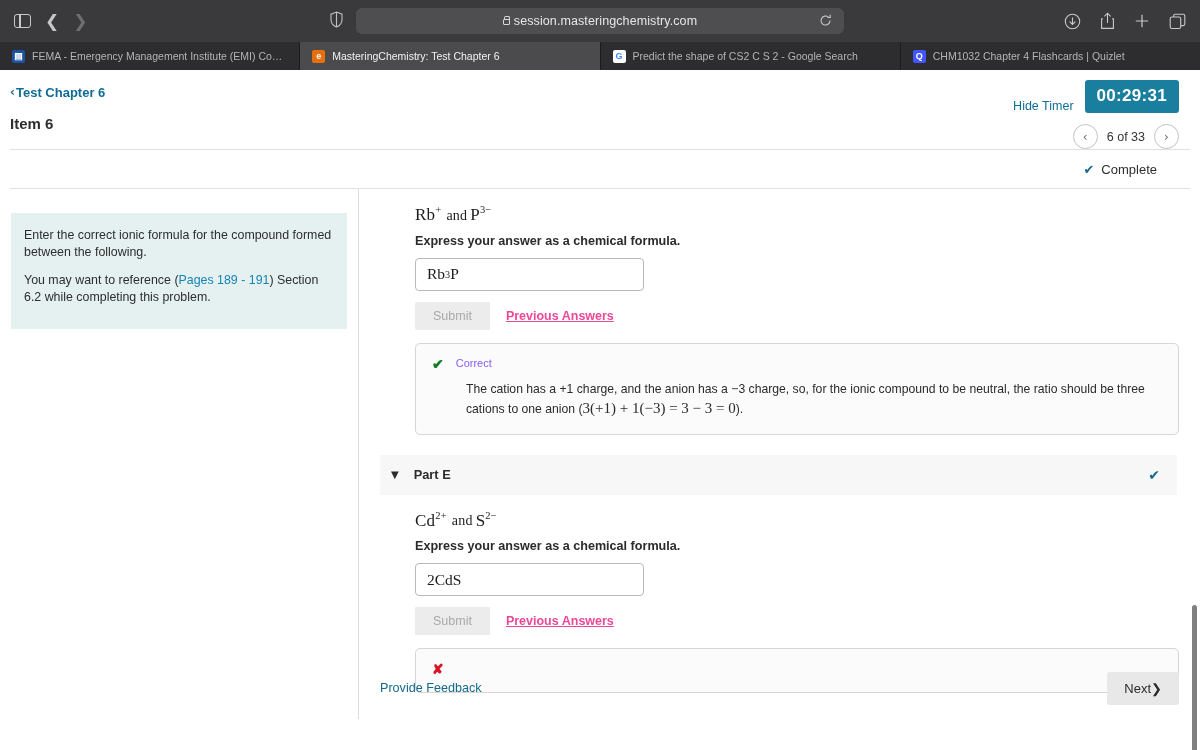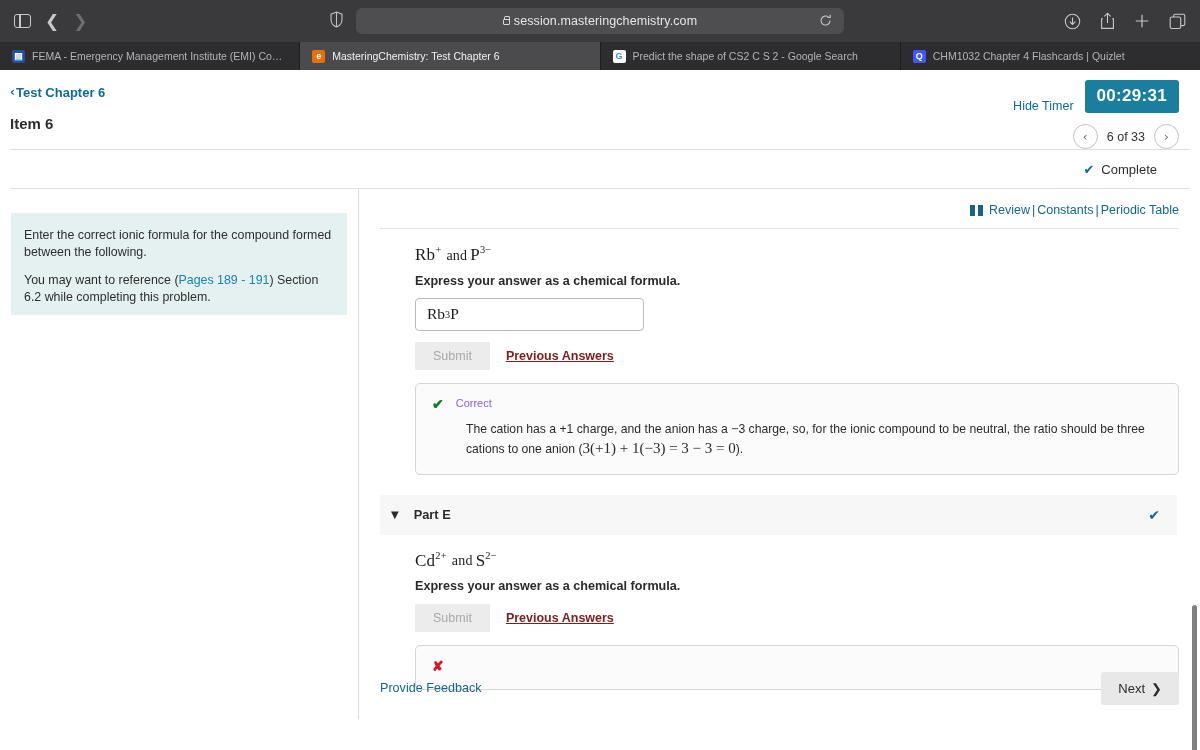--- a/index.html
+++ b/index.html
@@ -231,21 +231,21 @@
   
   .columns { display: flex; height: 530px; }
   .left-col {
     width: 359px;
     padding: 24px 11px 0 11px;
     border-right: 1px solid #dcdcdc;
     height: 530px;
   }
   .problem-box {
     background: #e4f1f0;
-    padding: 14px 13px 10px;
+    padding: 14px 13px 24px;
     font-size: 12.4px;
     line-height: 1.33;
     color: #2e2e2e;
   }
   .problem-box p + p { margin-top: 12px; }
   .problem-box a { color: #1683b5; text-decoration: none; }
 
   .right-col {
     flex: 1;
     padding: 0 21px 0 21px;
@@ -318,21 +318,21 @@
     background: #ececec;
     color: #a9a9a9;
     border: none;
     border-radius: 1px;
     font-size: 12.5px;
     padding: 7px 18px;
     font-family: "Liberation Sans", sans-serif;
     cursor: default;
   }
   .prev-answers {
-    color: #7f1d1d;
+    color: #ec4899;
     font-size: 12.5px;
     font-weight: bold;
     text-decoration: underline;
     cursor: pointer;
   }
 
   .feedback-box {
     margin-top: 13px;
     border: 1px solid #d6d6d6;
     border-radius: 5px;
@@ -411,21 +411,21 @@
   .next-btn {
     margin-left: auto;
     background: #e8e8e8;
     border: none;
     border-radius: 3px;
     font-size: 13px;
     color: #2b2b2b;
     padding: 9px 17px;
     display: flex;
     align-items: center;
-    gap: 6px;
+    gap: 0;
     font-family: "Liberation Sans", sans-serif;
     cursor: pointer;
   }
 
   .scrollbar {
     position: absolute;
     right: 3px;
     top: 535px;
     width: 5px;
     height: 212px;
@@ -550,27 +550,20 @@
     <div class="left-col">
       <div class="problem-box">
         <p>Enter the correct ionic formula for the compound formed between the following.</p>
         <p><span>You may want to reference (</span><a>Pages 189 - 191</a><span>) Section 6.2 while completing this problem.</span></p>
       </div>
     </div>
 
     <div class="right-col">
       <div class="content-scroll">
 
-        <div class="resource-row">
-          <span class="book-icon">
-              <span></span>
-              <span></span>
-            </span>
-          <span class="resource-links"><a>Review</a><span class="sep">|</span><a>Constants</a><span class="sep">|</span><a>Periodic Table</a></span>
-        </div>
 
         <div class="part-body">
           <div class="formula"><span>Rb</span><sup>+</sup><span class="andtxt">and</span><span>P</span><sup>3−</sup></div>
 
           <div class="instruction">Express your answer as a chemical formula.</div>
 
           <div class="answer-field">
               <span>Rb</span>
               <sub>3</sub>
               <span>P</span>
@@ -594,20 +587,21 @@
           <span class="caret">▼</span>
           <span class="part-name">Part E</span>
           <span class="part-check">✔</span>
         </div>
 
         <div class="part-body">
           <div class="formula"><span>Cd</span><sup>2+</sup><span class="andtxt">and</span><span>S</span><sup>2−</sup></div>
 
           <div class="instruction">Express your answer as a chemical formula.</div>
 
+          <div class="answer-field">2CdS</div>
 
           <div class="btn-row">
             <button class="submit-btn">Submit</button>
             <span class="prev-answers">Previous Answers</span>
           </div>
 
           <div class="feedback-box">
             <div class="fb-head">
               <span class="fb-mark bad">✘</span>
             </div>

